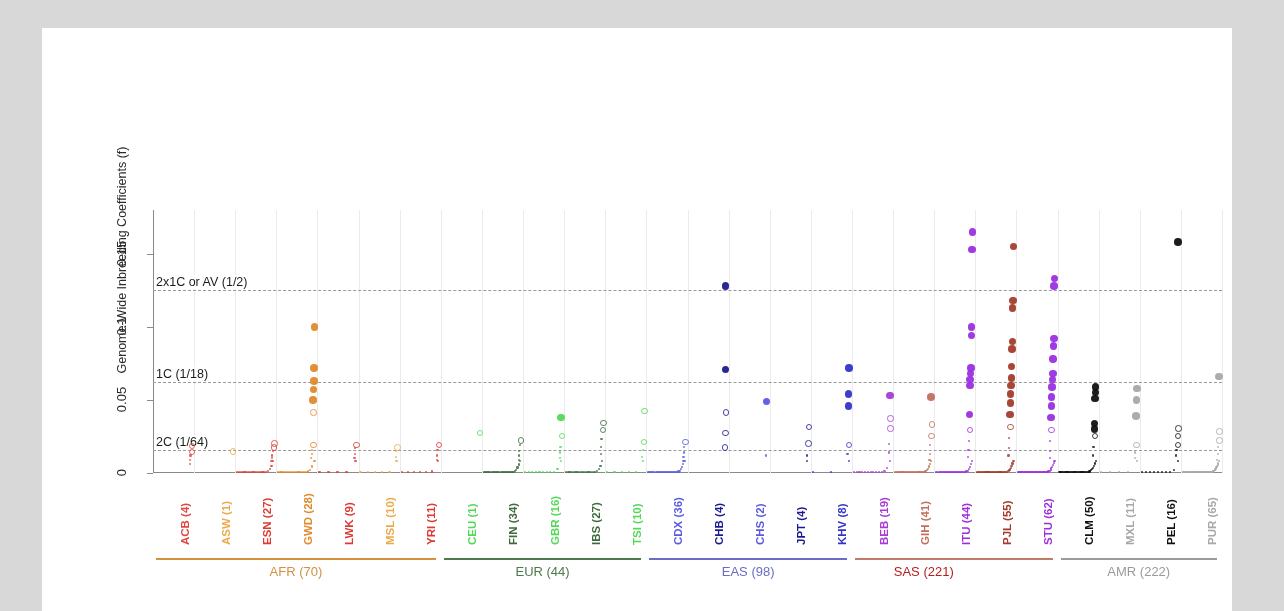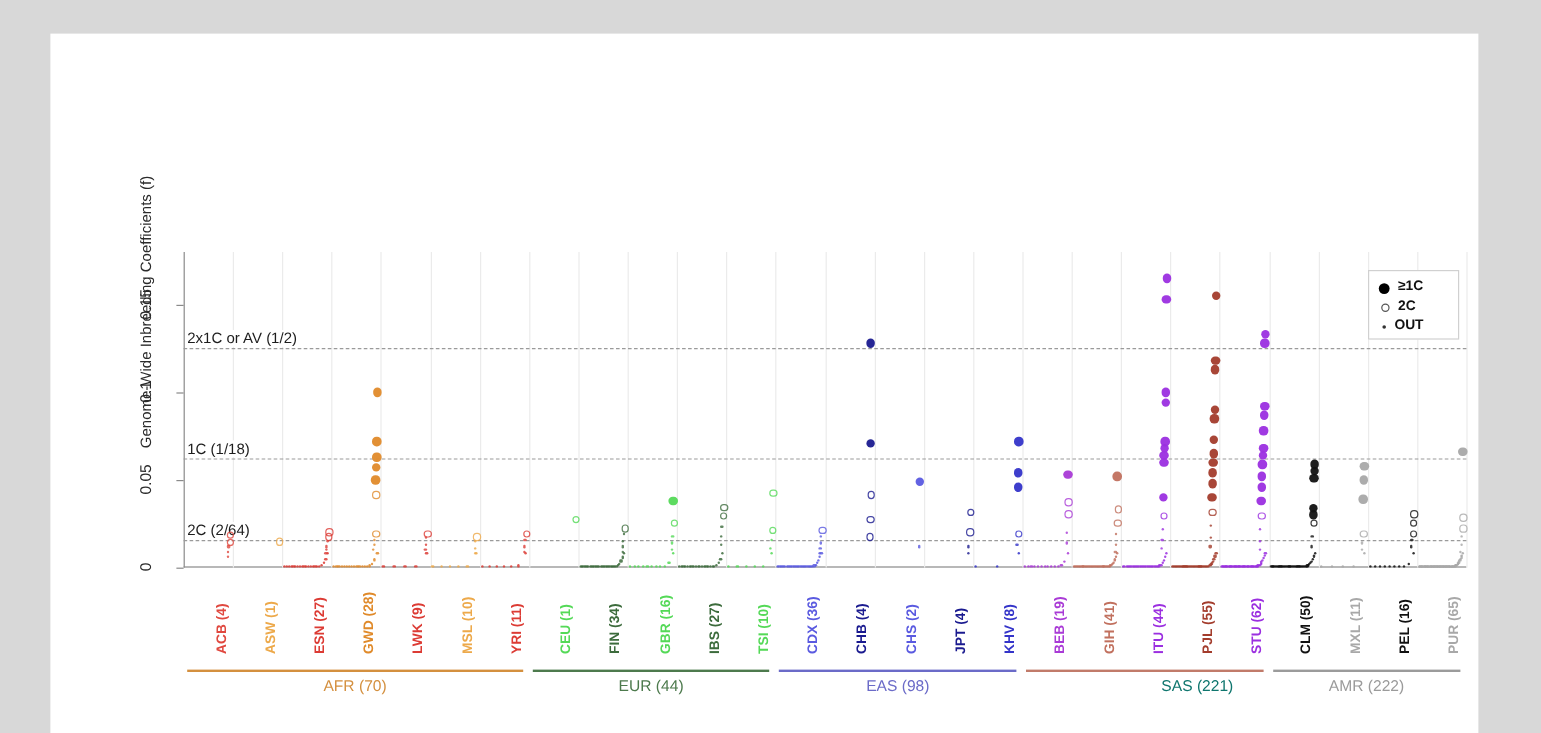--- a/index.html
+++ b/index.html
@@ -195,21 +195,21 @@
             <div class="vgrid" style="left: 987px;"></div>
             <div class="vgrid" style="left: 1028px;"></div>
             <div class="vgrid" style="left: 1069px;"></div>
           </div>
         <div id="reflines">
             <div class="refline" style="top: 80.3611px;"></div>
             <div class="refline-label" style="top: 65.3611px; left: 2px;">2x1C or AV (1/2)</div>
             <div class="refline" style="top: 171.681px;"></div>
             <div class="refline-label" style="top: 156.681px; left: 2px;">1C (1/18)</div>
             <div class="refline" style="top: 240.207px;"></div>
-            <div class="refline-label" style="top: 225.207px; left: 2px;">2C (2/64)</div>
+            <div class="refline-label" style="top: 225.207px; left: 2px;">2C (1/64)</div>
           </div>
         <div id="points-layer">
             <div class="pt out" style="background: rgb(224, 72, 63); width: 2.2px; height: 2.2px; left: 35.6154px; top: 253.133px; opacity: 0.8;"></div>
             <div class="pt out" style="background: rgb(224, 72, 63); width: 2.2px; height: 2.2px; left: 35.9654px; top: 248.75px; opacity: 0.8;"></div>
             <div class="pt out" style="background: rgb(224, 72, 63); width: 2.2px; height: 2.2px; left: 36.3154px; top: 244.367px; opacity: 0.8;"></div>
             <div class="pt c2" style="border: 1px solid rgb(224, 72, 63); width: 4.5px; height: 4.5px; left: 35.5154px; top: 238.833px; opacity: 0.8;"></div>
             <div class="pt c2" style="border: 1px solid rgb(224, 72, 63); width: 4.5px; height: 4.5px; left: 35.8654px; top: 232.989px; opacity: 0.8;"></div>
             <div class="pt c2" style="border: 1px solid rgb(237, 169, 74); width: 4.5px; height: 4.5px; left: 76.9808px; top: 238.103px; opacity: 0.8;"></div>
             <div class="pt out" style="background: rgb(220, 59, 52); width: 2.2px; height: 2.2px; left: 83.1308px; top: 260.585px; opacity: 0.85;"></div>
             <div class="pt out" style="background: rgb(220, 59, 52); width: 2.2px; height: 2.2px; left: 84.9365px; top: 260.585px; opacity: 0.85;"></div>
@@ -844,35 +844,21 @@
           <div class="poplabel" style="color: rgb(168, 168, 168); left: 1164.44px; top: 517px;">PUR (65)</div>
         </div>
       <div id="groupbars">
           <div class="groupbar" style="background: rgb(212, 144, 63); left: 114px; width: 279.808px; top: 530px;"></div>
           <div class="grouplabel" style="color: rgb(212, 144, 63); left: 114px; width: 279.808px; top: 536px;">AFR (70)</div>
           <div class="groupbar" style="background: rgb(77, 122, 77); left: 401.808px; width: 197.577px; top: 530px;"></div>
           <div class="grouplabel" style="color: rgb(77, 122, 77); left: 401.808px; width: 197.577px; top: 536px;">EUR (44)</div>
           <div class="groupbar" style="background: rgb(107, 107, 200); left: 607.385px; width: 197.577px; top: 530px;"></div>
           <div class="grouplabel" style="color: rgb(107, 107, 200); left: 607.385px; width: 197.577px; top: 536px;">EAS (98)</div>
           <div class="groupbar" style="background: rgb(193, 123, 106); left: 812.962px; width: 197.577px; top: 530px;"></div>
-          <div class="grouplabel" style="color: #0f766e; left: 857px; width: 197.577px; top: 536px;">SAS (221)</div>
+          <div class="grouplabel" style="color: #b91c1c; left: 783px; width: 197.577px; top: 536px;">SAS (221)</div>
           <div class="groupbar" style="background: rgb(155, 155, 155); left: 1018.54px; width: 156.462px; top: 530px;"></div>
           <div class="grouplabel" style="color: rgb(155, 155, 155); left: 1018.54px; width: 156.462px; top: 536px;">AMR (222)</div>
         </div>
 
-      <div id="legend">
-        <div class="legend-row">
-          <span class="lg-c1"></span>
-          <span class="legend-text">≥1C</span>
-        </div>
-        <div class="legend-row">
-          <span class="lg-c2"></span>
-          <span class="legend-text">2C</span>
-        </div>
-        <div class="legend-row">
-          <span class="lg-out"></span>
-          <span class="legend-text">OUT</span>
-        </div>
-      </div>
 
     </div>
   </div>
 </div>
 
 </body></html>

